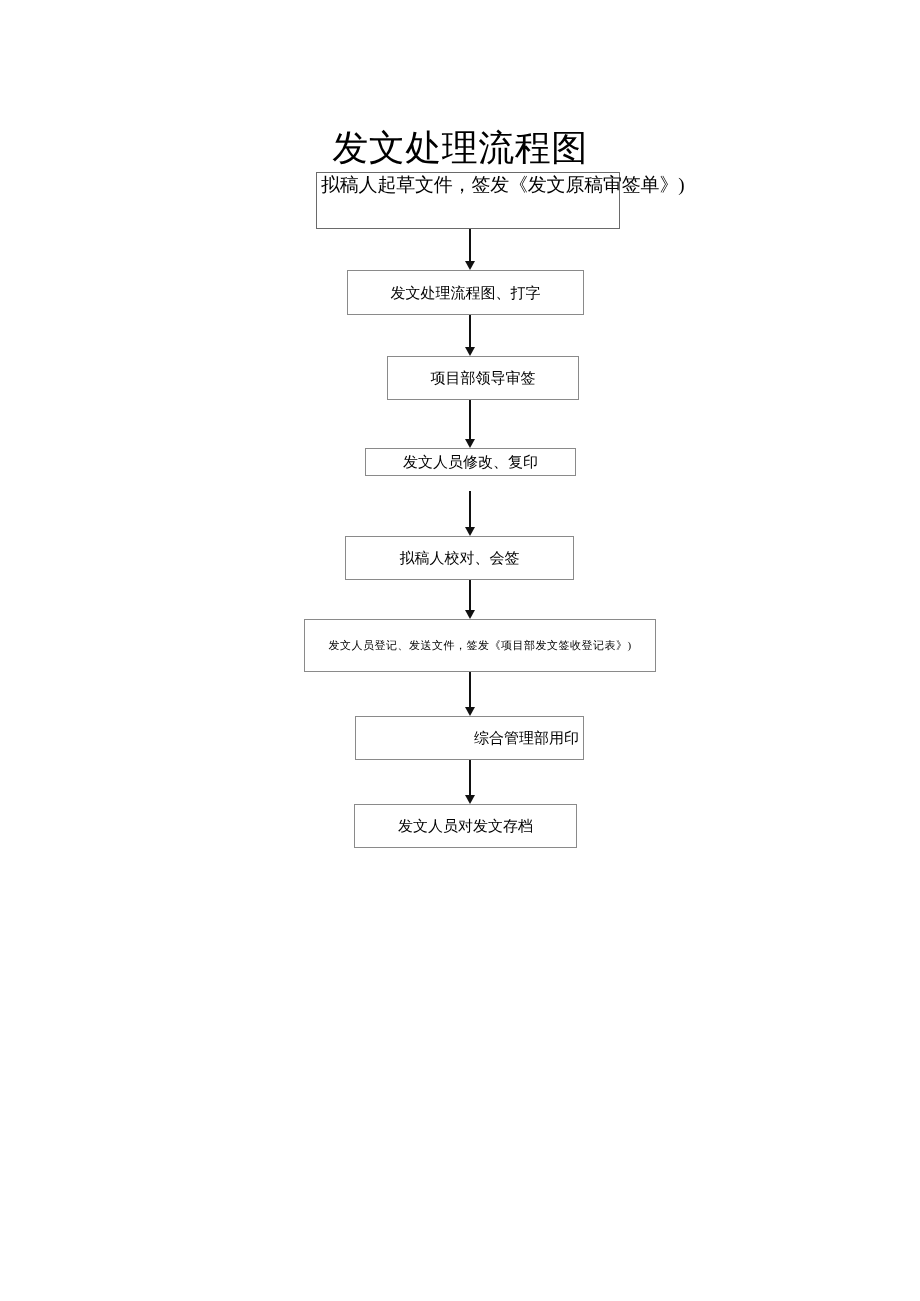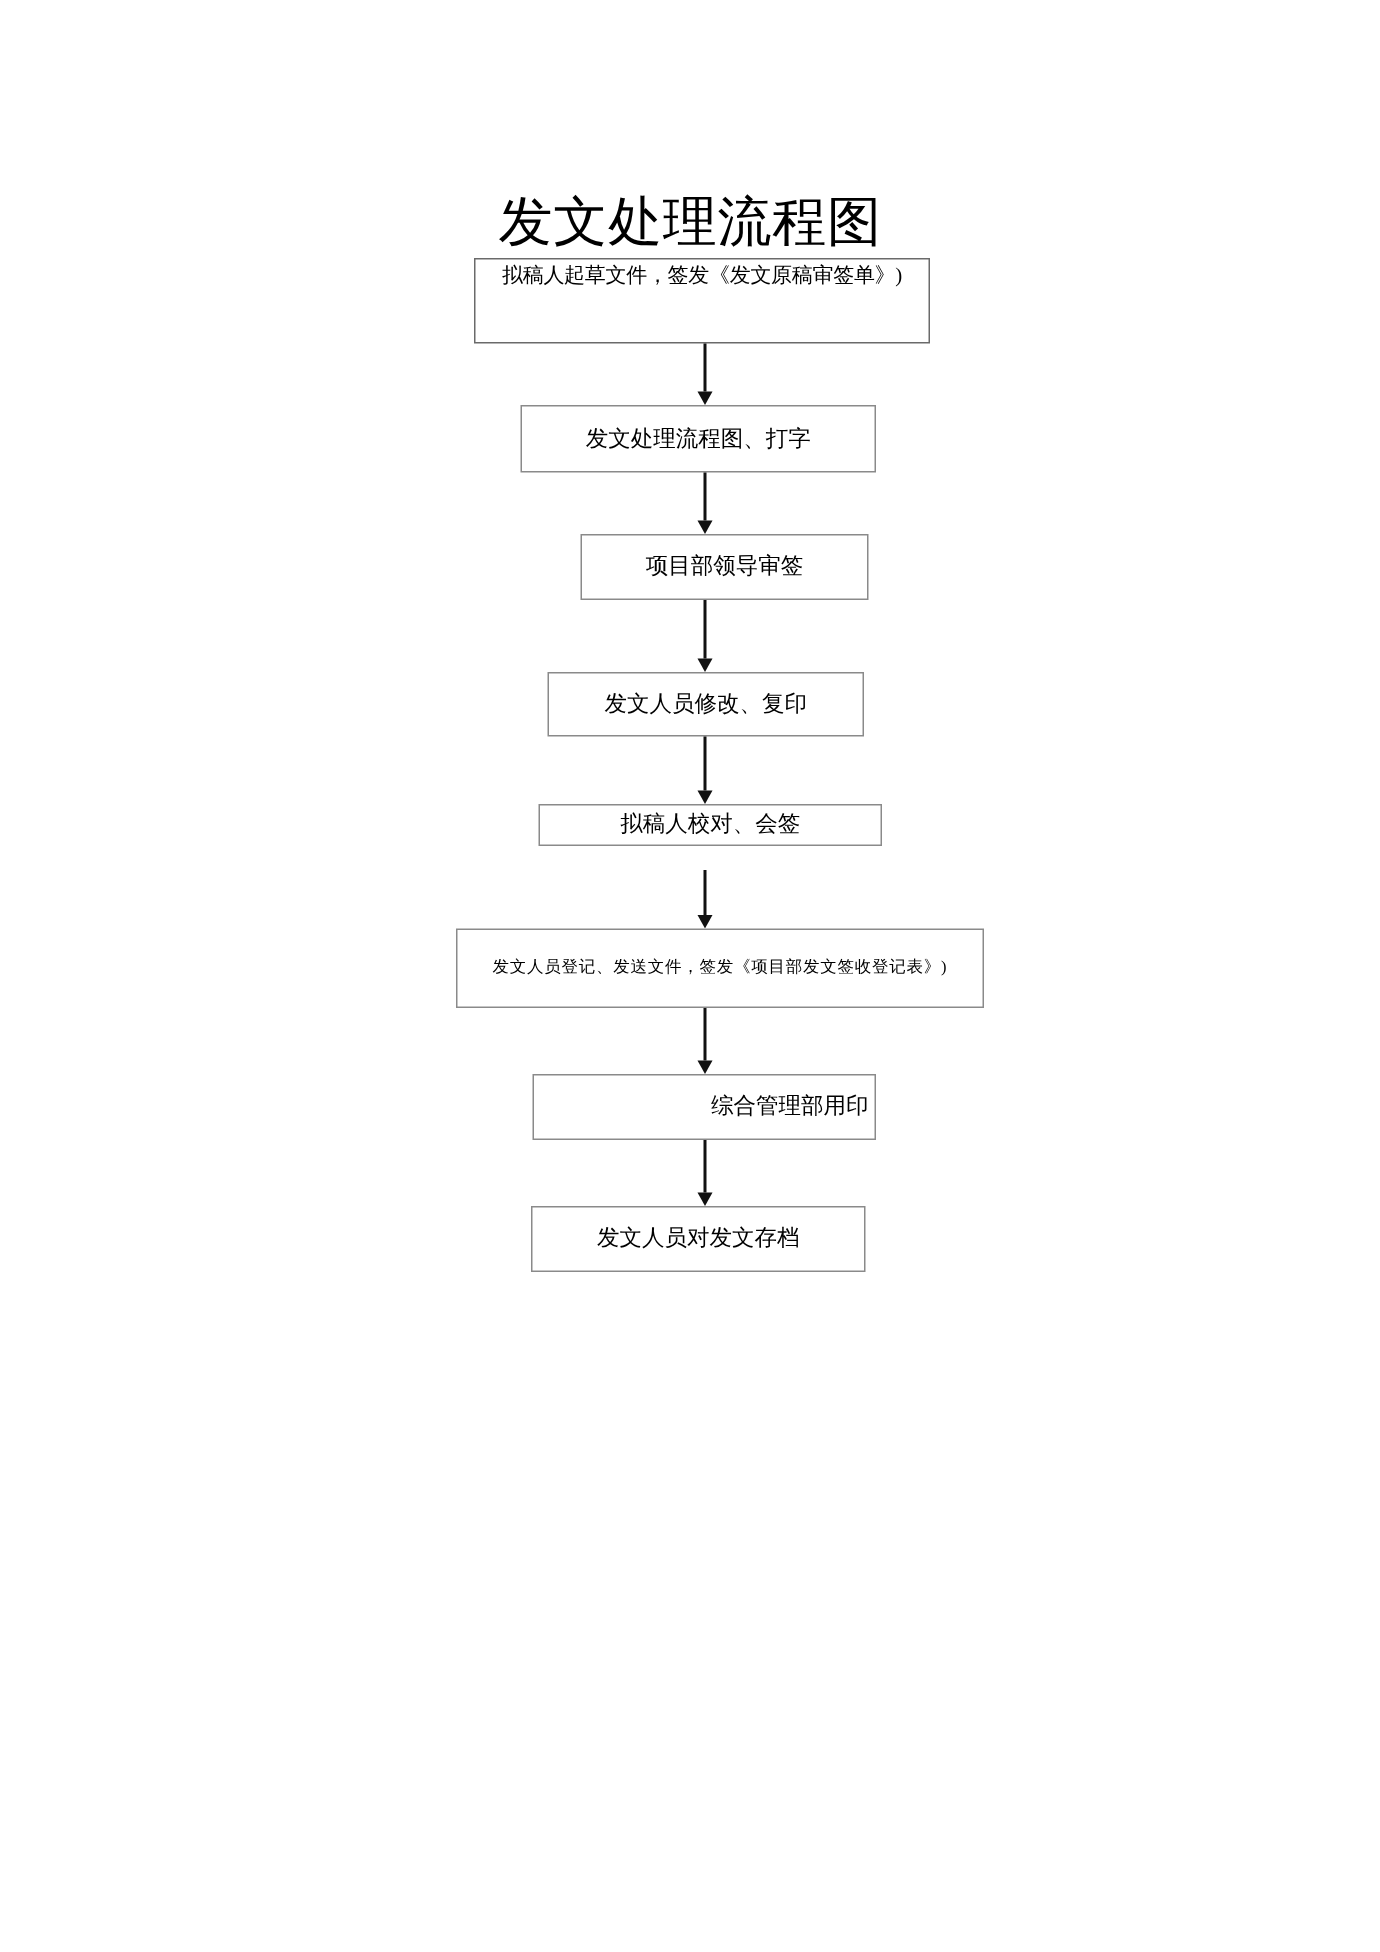--- a/index.html
+++ b/index.html
@@ -64,21 +64,21 @@
   
   .node.top-text {
     align-items: flex-start;
     justify-content: center;
     padding-top: 2px;
   }
   .node.top-text .node-label {
     display: block;
     width: 100%;
     text-align: center;
-    font-size: 14px;
+    font-size: 19px;
     line-height: 20px;
     letter-spacing: -0.2px;
   }
 
   .node .node-label {
     display: block;
     width: 100%;
     padding: 0 4px;
     box-sizing: border-box;
   }
@@ -143,30 +143,30 @@
 
   <div class="node" style="left:387px; top:356px; width:192px; height:44px;">
     <span class="node-label">项目部领导审签</span>
   </div>
 
   <div class="connector" style="left:470px; top:400px; height:48px;">
     <div class="shaft" style="height:39px;"></div>
     <div class="head" style="top:39px;"></div>
   </div>
 
-  <div class="node" style="left:365px; top:448px; width:211px; height:43px;">
+  <div class="node" style="left:365px; top:448px; width:211px; height:28px;">
     <span class="node-label">发文人员修改、复印</span>
   </div>
 
   <div class="connector" style="left:470px; top:491px; height:45px;">
     <div class="shaft" style="height:36px;"></div>
     <div class="head" style="top:36px;"></div>
   </div>
 
-  <div class="node" style="left:359px; top:536px; width:229px; height:28px;">
+  <div class="node" style="left:345px; top:536px; width:229px; height:44px;">
     <span class="node-label">拟稿人校对、会签</span>
   </div>
 
   <div class="connector" style="left:470px; top:580px; height:39px;">
     <div class="shaft" style="height:30px;"></div>
     <div class="head" style="top:30px;"></div>
   </div>
 
   <div class="node two-line" style="left:304px; top:619px; width:352px; height:53px;">
     <span class="node-label">发文人员登记、发送文件，签发《项目部发文签收登记表》)</span>

